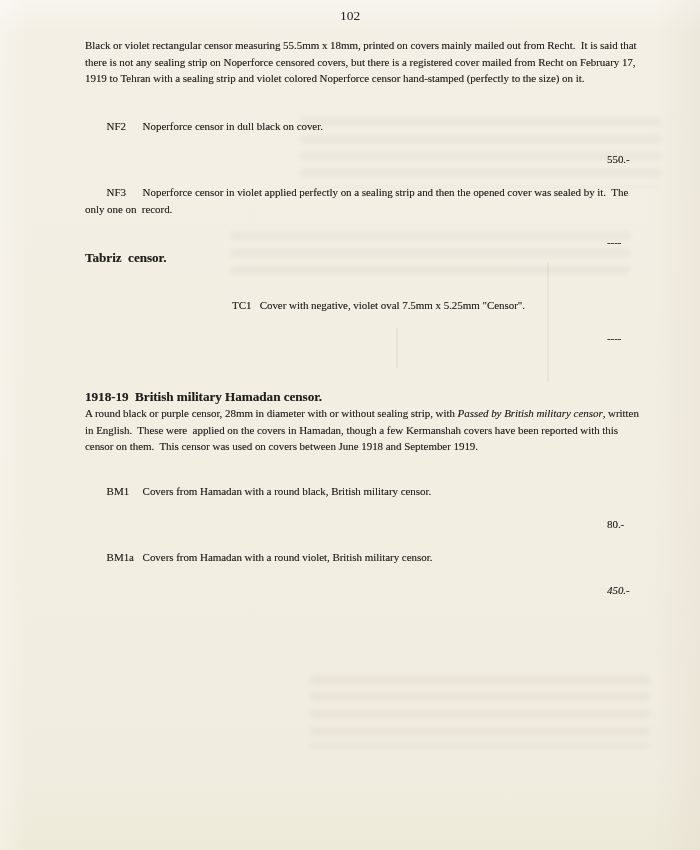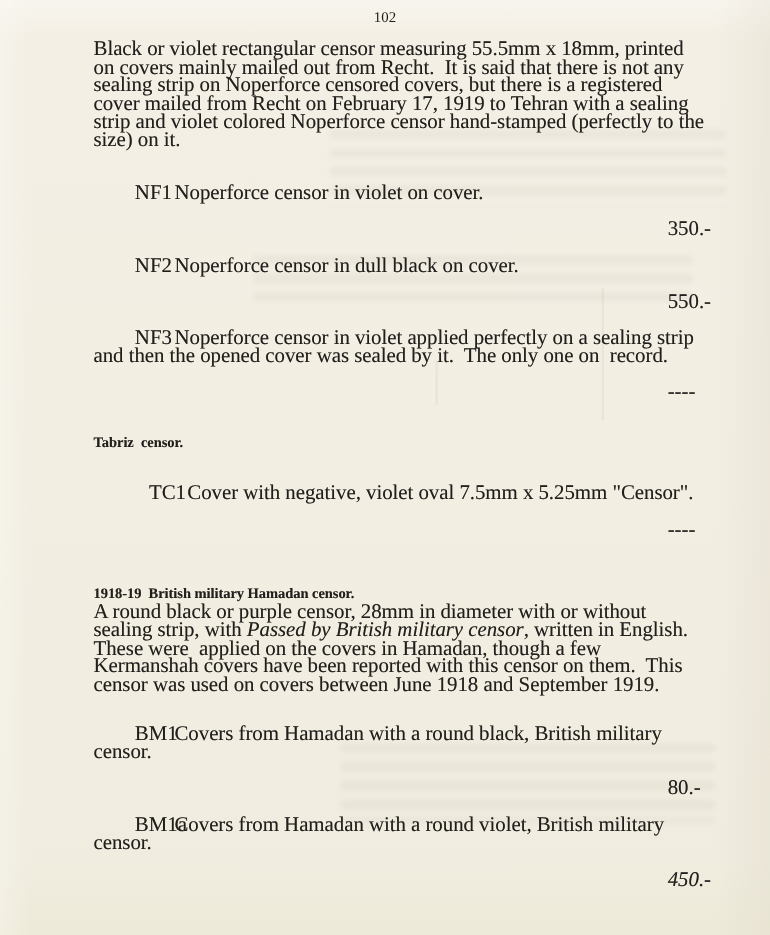--- a/index.html
+++ b/index.html
@@ -49,21 +49,21 @@
     font-size: 13.5px;
     line-height: 17px;
   }
   .content {
     position: absolute;
     left: 85px;
     top: 0;
     width: 557px;
   }
   .para, .row, .heading {
-    font-size: 19px;
+    font-size: 11px;
     line-height: 16.5px;
     white-space: pre-wrap;
     letter-spacing: -0.05px;
     text-shadow: 0 0 0.4px rgba(33, 31, 28, 0.45);
   }
   .heading {
     font-weight: 700;
     font-size: 13.2px;
   }
   .it { font-style: italic; }
@@ -75,21 +75,21 @@
   }
   .price {
     position: absolute;
     left: 522px;
     bottom: 0;
     white-space: pre;
   }
   
   .mt-intro    { margin-top: 37px; }
   .mt-nf       { margin-top: 15px; }
-  .mt-htabriz  { margin-top: 28px; }
+  .mt-htabriz  { }
   .mt-ptabriz  { margin-top: 15px; }
   .mt-tc       { margin-top: 14px; text-align: center; }
   .mt-hhamadan { margin-top: 42px; }
   .mt-phamadan { margin-top: 0; }
   .mt-bm       { margin-top: 12px; }
 </style>
 </head>
 <body>
 
 <div class="page">
@@ -100,24 +100,20 @@
   <div class="streak" style="left:547px; top:262px; height:120px;"></div>
   <div class="streak" style="left:396px; top:328px; height:40px;"></div>
 
   <div class="pagenum">102</div>
 
   <div class="content">
 
     <div class="para mt-intro"><span>Black or violet rectangular censor measuring 55.5mm x 18mm, printed on covers mainly mailed out from Recht.  It is said that there is not any sealing strip on Noperforce censored covers, but there is a registered cover mailed from Recht on February 17, 1919 to Tehran with a sealing strip and violet colored Noperforce censor hand-stamped (perfectly to the size) on it.</span></div>
 
     <div class="mt-nf">
-      <div class="row">
-        <span class="code">NF1</span><span>Noperforce censor in violet on cover.</span>
-        <span class="price">350.-</span>
-      </div>
       <div class="row">
         <span class="code">NF2</span><span>Noperforce censor in dull black on cover.</span>
         <span class="price">550.-</span>
       </div>
       <div class="row">
         <span class="code">NF3</span><span>Noperforce censor in violet applied perfectly on a sealing strip and then the opened cover was sealed by it.  The only one on  record.</span>
         <span class="price">----</span>
       </div>
     </div>
 

